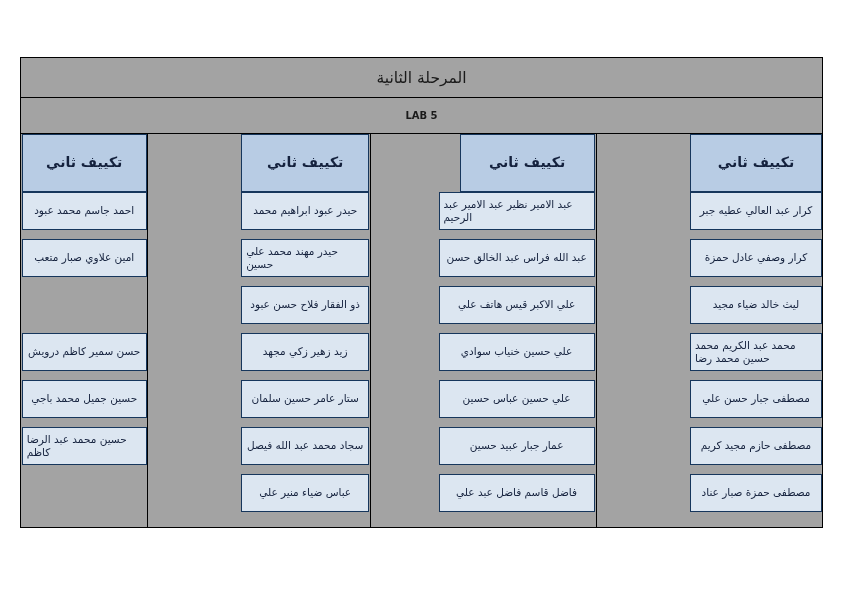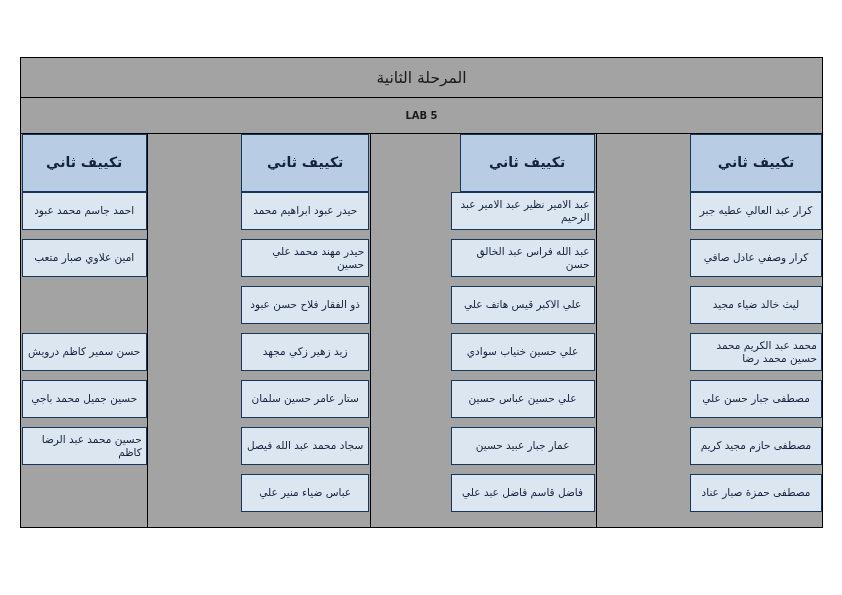--- a/index.html
+++ b/index.html
@@ -88,21 +88,21 @@
 
   .cell {
     box-sizing: border-box;
     border: 1.2px solid #16365c;
     background: #dce6f1;
     height: 38px;
     margin: 0 0 9px 0;
     display: flex;
     align-items: center;
     justify-content: center;
-    text-align: right;
+    text-align: left;
     font-size: 10.5px;
     line-height: 1.25;
     padding: 1px 4px;
     color: #14213d;
     font-weight: normal;
     overflow: hidden;
   }
 
   .cell.head {
     background: #b8cce4;
@@ -115,21 +115,21 @@
 
   .cell.empty {
     background: transparent;
     border: none;
   }
 
   
   .col-1 .cell { width: 132px; margin-right: 0px; margin-left: auto; }
   .col-1 .cell.head { width: 132px; }
 
-  .col-2 .cell { width: 144px; margin-right: 0px; margin-left: auto; }
+  .col-2 .cell { width: 156px; margin-right: 0px; margin-left: auto; }
   .col-2 .cell.head { width: 135px; }
 
   .col-3 .cell { width: 128px; margin-right: 0px; margin-left: auto; }
   .col-3 .cell.head { width: 128px; }
 
   .col-4 .cell { width: 125px; margin-right: 0px; margin-left: auto; }
   .col-4 .cell.head { width: 125px; }
 
   
   .col-1 .stack { padding-right: 0px; }
@@ -153,21 +153,21 @@
     <div class="lab-row">
       <span class="lab-text">LAB 5</span>
     </div>
 
     <div class="cols">
 
       <div class="col col-1">
         <div class="stack">
           <div class="cell head">تكييف ثاني</div>
           <div class="cell">كرار عبد العالي عطيه جبر</div>
-          <div class="cell">كرار وصفي عادل صافي</div>
+          <div class="cell">كرار وصفي عادل حمزة</div>
           <div class="cell">ليث خالد ضياء مجيد</div>
           <div class="cell">محمد عبد الكريم محمد حسين محمد رضا</div>
           <div class="cell">مصطفى جبار حسن علي</div>
           <div class="cell">مصطفى حازم مجيد كريم</div>
           <div class="cell">مصطفى حمزة صبار عناد</div>
         </div>
       </div>
 
       <div class="col col-2">
         <div class="stack">

